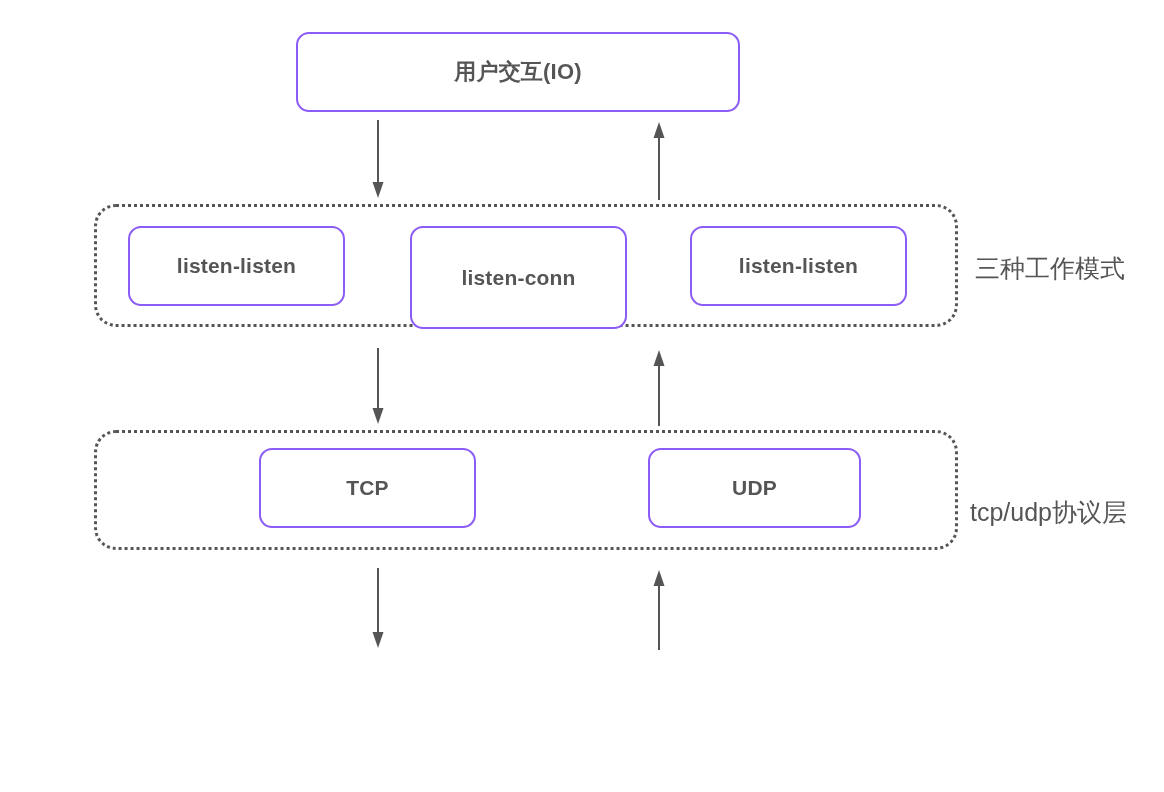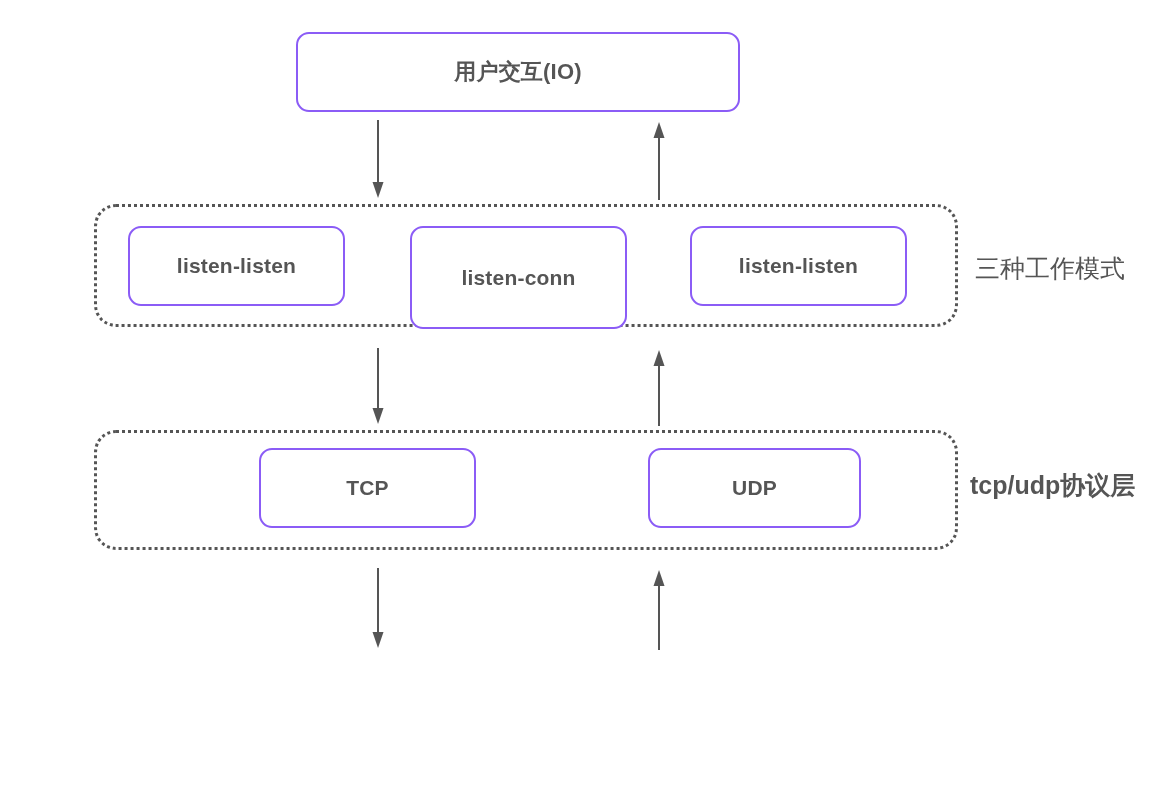--- a/index.html
+++ b/index.html
@@ -55,21 +55,21 @@
 
   
   .side-label {
     position: absolute;
     color: #555555;
     font-size: 25px;
     white-space: nowrap;
     line-height: 1;
   }
   .side-label.modes-label { left:975px; top:256px; }
-  .side-label.proto-label { left:970px; top:473px;font-weight:bold; }
+  .side-label.proto-label { left:970px; top:500px; }
 
   
   .arrow {
     position: absolute;
   }
   .arrow svg { display: block; overflow: visible; }
 </style>
 </head>
 <body>
 

